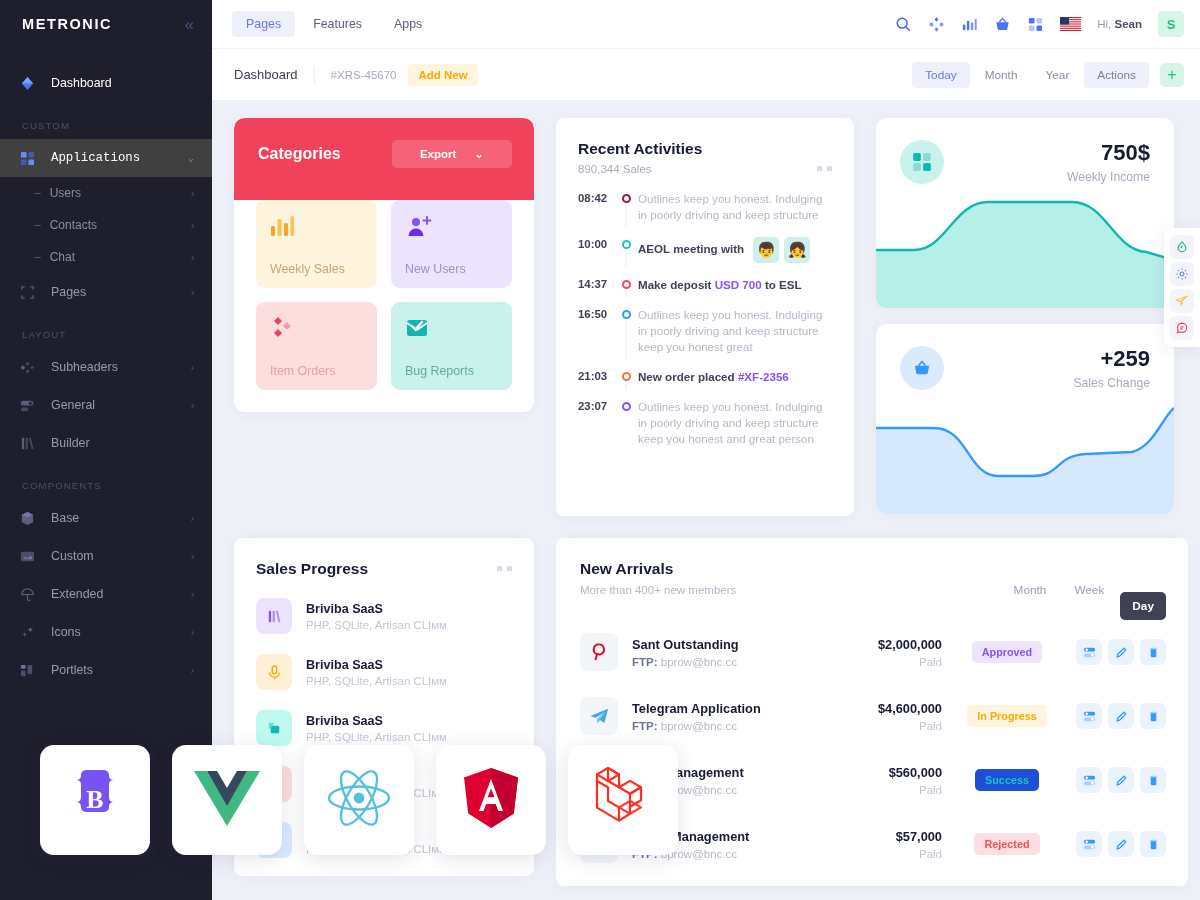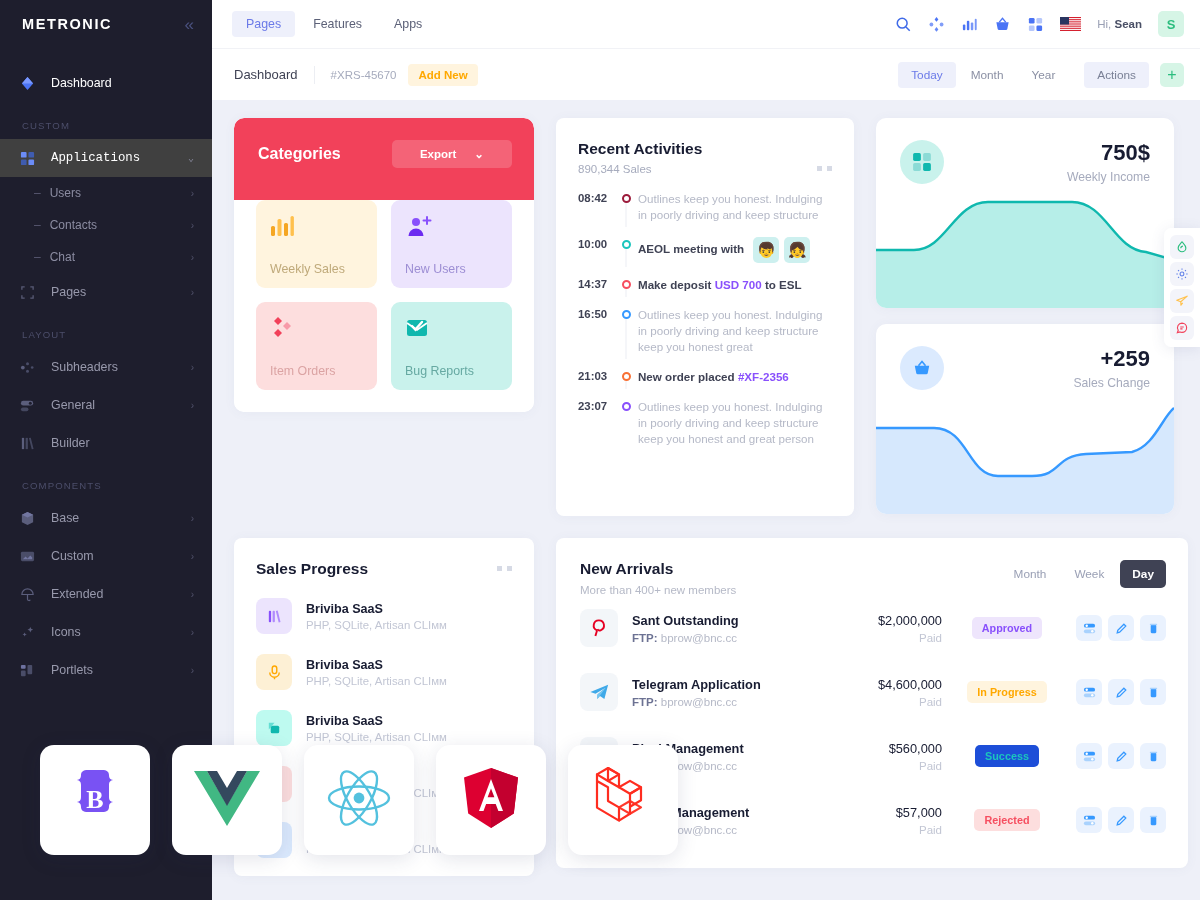--- a/index.html
+++ b/index.html
@@ -80,21 +80,21 @@
   .badge-addnew {
     margin-left: 12px; background: #fff4de; color: #ffa800;
     font-size: 11.5px; font-weight: bold; padding: 5px 10px; border-radius: 4px; cursor: pointer;
   }
   .subheader-right { margin-left: auto; display: flex; align-items: center; gap: 2px; }
   .sh-btn {
     font-size: 11.8px; color: #8b90a4; padding: 6px 13px;
     border-radius: 4px; cursor: pointer;
   }
   .sh-btn.active { background: #eef0fb; color: #6b7ae8; }
-  .sh-btn.actions { background: #eef0fb; color: #7a8096; margin-left: 14px; }
+  .sh-btn.actions { background: #eef0fb; color: #7a8096; }
   .sh-plus {
     width: 24px; height: 24px; border-radius: 5px; background: #d6f5e6;
     color: #2bbd7e; display: flex; align-items: center; justify-content: center;
     font-size: 16px; margin-left: 9px; cursor: pointer;
   }
 
   .content { flex: 1; padding: 18px 12px 0 22px; overflow: hidden; }
   .row1 { display: flex; gap: 22px; align-items: flex-start; }
   .row2 { display: flex; gap: 22px; align-items: flex-start; margin-top: 22px; }
 
@@ -178,32 +178,32 @@
   .sp-name { font-size: 12.6px; font-weight: bold; color: #181c32; }
   .sp-desc { font-size: 11.4px; color: #c2c6d4; margin-top: 3px; }
 
   
   .na-card { flex: 1; padding: 22px 22px 10px 24px; min-height: 330px; }
   .na-head { display: flex; align-items: flex-start; gap: 22px; }
   .na-title { font-size: 15.5px; font-weight: bold; color: #181c32; }
   .na-sub { font-size: 11.5px; color: #b5b9c7; margin-top: 6px; }
   .na-toggle { margin-left: auto; display: flex; align-items: center; gap: 4px; }
   .na-tg { font-size: 11.8px; color: #9aa0b5; padding: 7px 12px; border-radius: 5px; cursor: pointer; }
-  .na-tg.active { background: #3f4254; color: #fff; font-weight: bold; }
+  .na-tg.active { background: #3f4254; color: #fff; font-weight: bold; margin-top: 32px; }
   .na-row { display: flex; align-items: center; padding: 13px 0; }
   .na-logo {
     width: 38px; height: 38px; border-radius: 8px; background: #f3f6f9;
     flex: 0 0 38px; display: flex; align-items: center; justify-content: center; margin-right: 14px;
   }
   .na-info { width: 190px; }
   .na-name { font-size: 12.8px; font-weight: bold; color: #181c32; }
   .na-ftp { font-size: 11.5px; color: #b5b9c7; margin-top: 4px; }
   .na-ftp b { color: #6c7293; }
   .na-amt { width: 120px; text-align: right; }
-  .na-price { font-size: 12.8px; font-weight: normal; color: #181c32; }
+  .na-price { font-size: 12.8px; font-weight: bold; color: #181c32; }
   .na-paid { font-size: 11.5px; color: #c2c6d4; margin-top: 4px; }
   .na-status { width: 130px; display: flex; justify-content: center; }
   .pill { font-size: 10.8px; font-weight: bold; padding: 5px 10px; border-radius: 5px; }
   .na-acts { margin-left: auto; display: flex; gap: 6px; }
   .act-btn {
     width: 26px; height: 26px; border-radius: 6px; background: #eaf2fe;
     display: flex; align-items: center; justify-content: center; cursor: pointer;
   }
 
   

